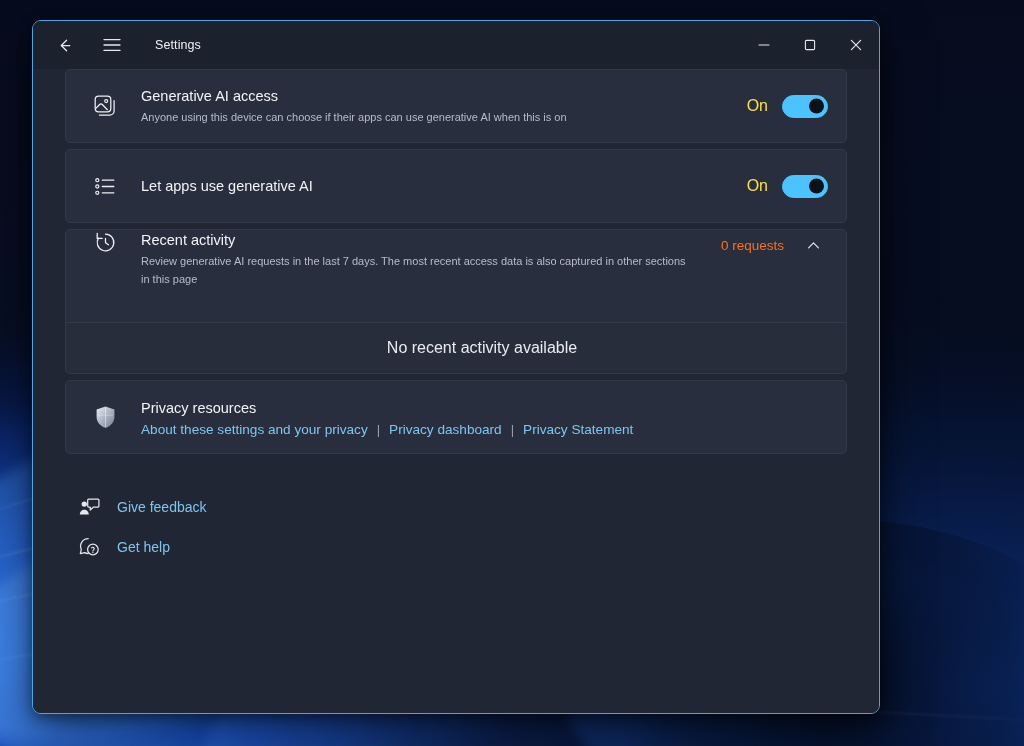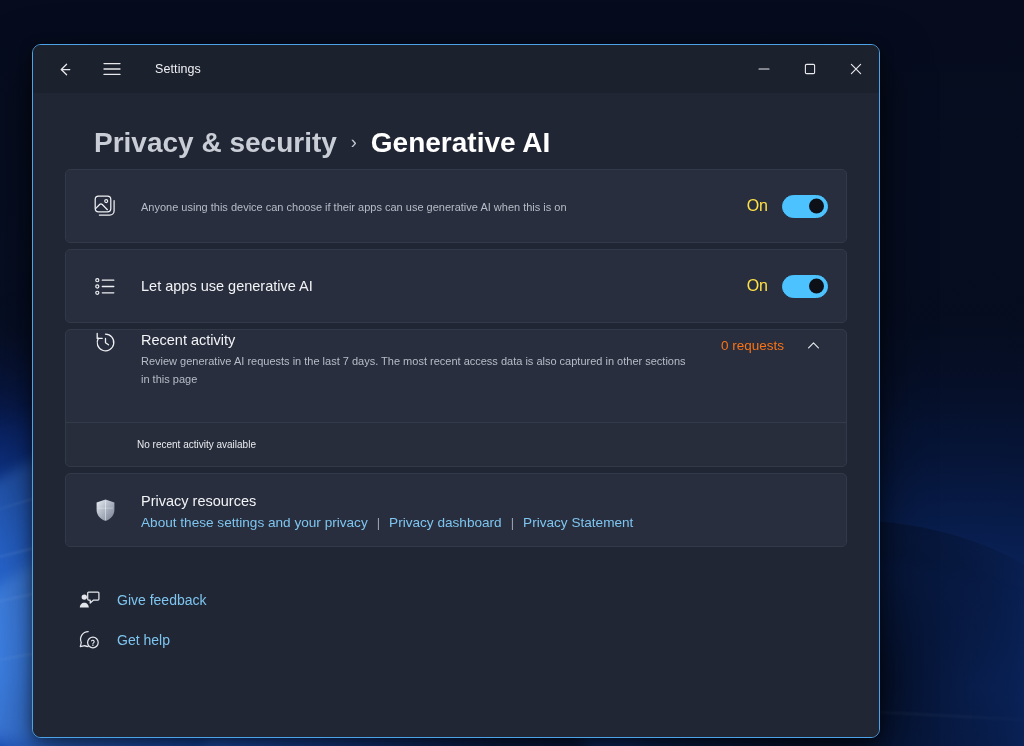--- a/index.html
+++ b/index.html
@@ -75,21 +75,20 @@
     position: absolute;
     left: 32px;
     top: 20px;
     width: 848px;
     height: 694px;
     background: #202634;
     border: 1px solid #4da3e8;
     border-radius: 9px;
     overflow: hidden;
     box-shadow: 0 18px 50px rgba(0,0,0,.55), 0 3px 14px rgba(0,0,0,.45);
-    margin-top: 24px;
   }
 
   
   #title-bar {
     position: relative;
     height: 48px;
     background: #1c212e;
     display: flex;
     align-items: center;
   }
@@ -231,22 +230,23 @@
     border-radius: 4px;
   }
   #recent-expanded {
     border-top: 1px solid #333a4a;
     background: #272d3b;
     padding: 16px 19px 16px 71px;
     border-bottom-left-radius: 5px;
     border-bottom-right-radius: 5px;
   }
   #recent-empty-text {
-    font-size: 10px;
+    font-size: 16px;
     color: #e9ebef;
+    text-align: center;
   }
 
   
   #card-privacy .card-row { min-height: 72px; }
   #privacy-links {
     display: flex;
     align-items: center;
     gap: 0;
     margin-top: 4px;
     flex-wrap: wrap;
@@ -332,39 +332,35 @@
         <div class="wc">
           <svg width="12" height="12" viewBox="0 0 12 12">
             <path d="M1.4 1.4 10.6 10.6M10.6 1.4 1.4 10.6" stroke="currentColor" stroke-width="1.15" stroke-linecap="round"></path>
           </svg>
         </div>
       </div>
     </div>
 
     <div id="content-area">
 
-      <div id="breadcrumb">
-        <span class="crumb-parent">Privacy &amp; security</span>
-        <span class="crumb-sep">›</span>
-        <span class="crumb-current">Generative AI</span>
-      </div>
 
       <div id="cards">
 
         <div class="card" id="card-access">
           <div class="card-row">
             <div class="card-icon">
               <svg width="25" height="25" viewBox="0 0 25 25" fill="none">
                 <rect x="2.2" y="2.2" width="15.6" height="15.6" rx="3.4" stroke="currentColor" stroke-width="1.25"></rect>
                 <circle cx="13.2" cy="7.1" r="1.5" stroke="currentColor" stroke-width="1.15"></circle>
                 <path d="M2.6 14.6l4-4.1a1.9 1.9 0 0 1 2.7 0l5.1 5.2" stroke="currentColor" stroke-width="1.25" stroke-linecap="round" stroke-linejoin="round"></path>
                 <path d="M6.4 21.1h10.3a4.4 4.4 0 0 0 4.4-4.4V6.6" stroke="currentColor" stroke-width="1.25" stroke-linecap="round"></path>
               </svg>
             </div>
             <div class="card-text">
+              <div class="card-title">Generative AI access</div>
               <div class="card-sub">Anyone using this device can choose if their apps can use generative AI when this is on</div>
             </div>
             <div class="card-right">
               <span class="toggle-label">On</span>
               <div class="toggle">
                 <div class="knob"></div>
               </div>
             </div>
           </div>
         </div>

